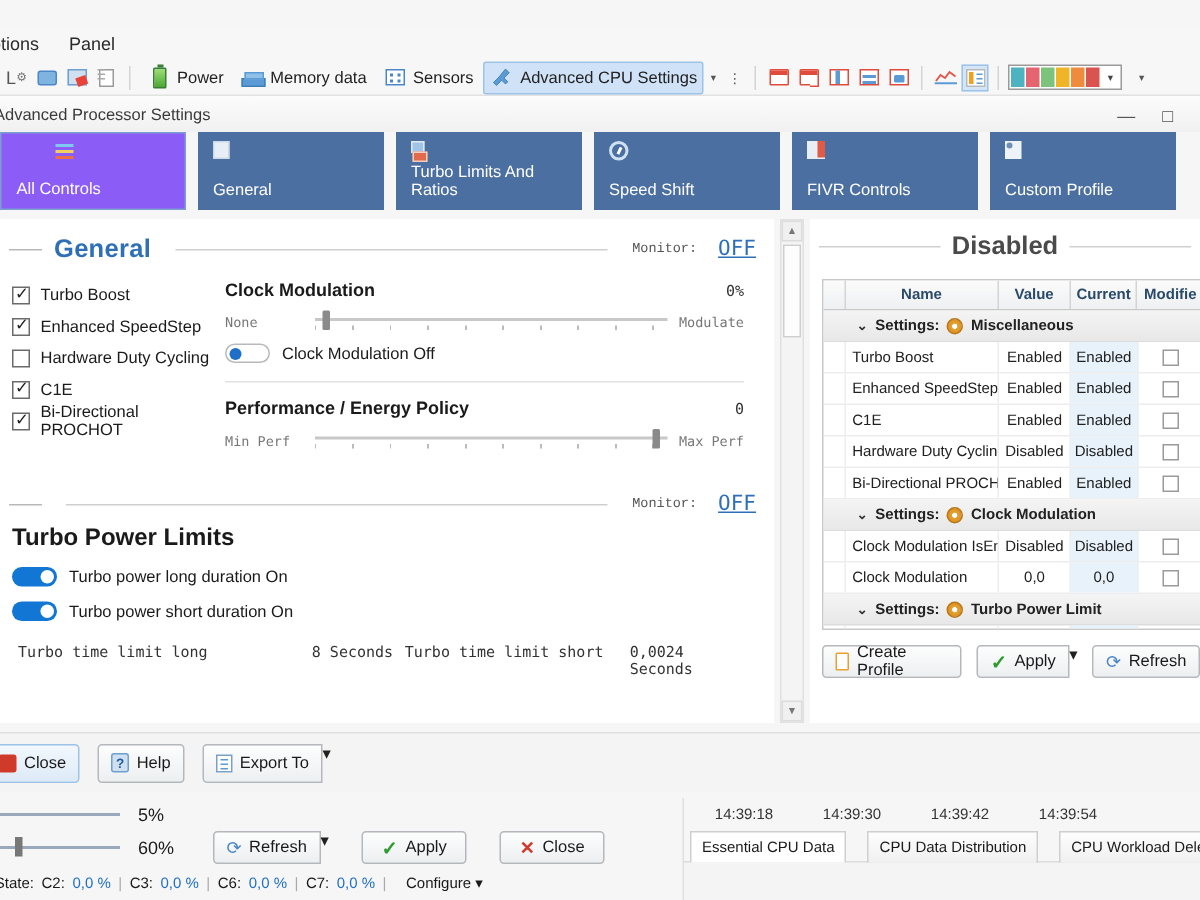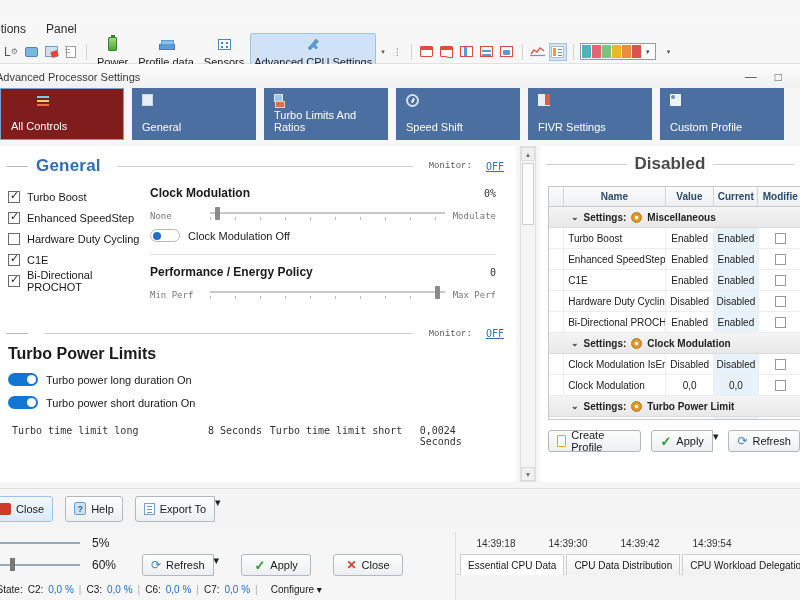--- a/index.html
+++ b/index.html
@@ -22,21 +22,21 @@
   .menubar .mi:first-child { margin-left: -16px; }
 
   
   .toolbar {
     position: absolute; left: 0; top: 40px; width: 800px; height: 24px;
     background: #f7f7f7; display: flex; align-items: center; gap: 2px;
     border-bottom: 1px solid #e2e2e2;
   }
   .tb-icon { width: 18px; height: 18px; display: flex; align-items: center; justify-content: center; position: relative; }
   .tb-sep { width: 1px; height: 16px; background: #d4d4d4; margin: 0 4px; }
-  .tb-btn { display: flex; align-items: center; gap: 3px; padding: 2px 4px; font-size: 11px; color: #222; border-radius: 2px; flex-direction: column; }
+  .tb-btn { display: flex; align-items: center; gap: 3px; padding: 2px 4px; font-size: 11px; color: #222; border-radius: 2px; }
   .tb-btn.active { background: #cfe2f7; border: 1px solid #9dc3e8; padding: 1px 3px; }
   .tb-caret { font-size: 7px; color: #555; padding: 0 3px; }
 
   .ico-sq { width: 13px; height: 11px; border: 1.6px solid #e14b3b; border-radius: 1px; position: relative; background: #fff; }
   .ico-sq::before { content:''; position:absolute; left:0; right:0; top:0; height:3px; background:#e14b3b; }
   .ico-sq.b2::after { content:''; position:absolute; right:-1px; bottom:-2px; width:5px; height:5px; background:#fff; border:1.6px solid #e14b3b; border-top:none; border-left:none;}
   .ico-col { width: 13px; height: 11px; border: 1.6px solid #e14b3b; background:#fff; position: relative;}
   .ico-col::after { content:''; position:absolute; left:3px; top:0; bottom:0; width:3px; background:#5b9bd5;}
   .ico-rows { width: 13px; height: 11px; border: 1.6px solid #e14b3b; background:#fff; position: relative;}
   .ico-rows::after { content:''; position:absolute; left:1px; right:1px; top:3px; height:2px; background:#5b9bd5; box-shadow:0 4px 0 #5b9bd5;}
@@ -75,21 +75,21 @@
 
   
   .tabstrip {
     position: absolute; left: 0; top: 88px; width: 800px; height: 54px;
     background: #f6f6f6; display:flex; gap:8px;
   }
   .tab {
     width: 124px; height: 52px; background: #4b6fa0; color:#ffffff;
     position: relative; padding: 6px 0 0 10px;
   }
-  .tab.active { background: #7f1d1d; border: 1px solid #7a9fd0; padding-left: 36px; }
+  .tab.active { background: #8b5cf6; border: 1px solid #7a9fd0; padding-left: 36px; }
   .tab .tlabel { position:absolute; left:10px; bottom:7px; font-size:11px; color:#fff; }
   .tab .ticon { width:16px; height:14px; position:relative; }
   .ti-bars::before{content:'';position:absolute;left:0;top:1px;width:12px;height:2px;background:#7ec8f0;box-shadow:0 4px 0 #f0d060, 0 8px 0 #e8714a;}
   .ti-doc { width:11px;height:12px;background:#e8eef6;border:1px solid #cdd9e8;}
   .ti-turbo::before{content:'';position:absolute;left:0;top:0;width:7px;height:6px;background:#9fc4e8;border:1px solid #dfe9f4;}
   .ti-turbo::after{content:'';position:absolute;left:1px;top:7px;width:8px;height:5px;background:#e06a4a;border:1px solid #f0cfc4;}
   .ti-speed{width:13px;height:13px;border-radius:50%;border:2px solid #cfe0f2;position:relative;}
   .ti-speed::after{content:'';position:absolute;left:4px;top:2px;width:2px;height:5px;background:#fff;transform:rotate(25deg);}
   .ti-fivr{width:12px;height:12px;background:#e8eef6;position:relative;}
   .ti-fivr::after{content:'';position:absolute;right:0;top:0;width:5px;height:11px;background:#e05a44;}
@@ -99,21 +99,21 @@
   
   .leftpane {
     position:absolute; left:0; top:146px; width:516px; height:336px;
     background:#ffffff; overflow:hidden;
   }
   .sechead { display:flex; align-items:center; gap:8px; padding: 10px 12px 0 6px; }
   .sechead .dash { width:22px; height:1px; background:#b9b9b9; }
   .sechead h2 { font-size:17px; color:#2f6fb8; font-weight:bold; letter-spacing:.2px; }
   .sechead .line { flex:1; height:1px; background:#cfcfcf; margin:0 8px; }
   .sechead .mon { font-family:Liberation Mono, monospace; font-size:9px; color:#555; }
-  .sechead .monv { font-family:"DejaVu Sans Mono", monospace; font-size:10px; color:#2f6fb8; text-decoration:underline; margin-left:6px;}
+  .sechead .monv { font-family:"DejaVu Sans Mono", monospace; font-size:14px; color:#2f6fb8; text-decoration:underline; margin-left:6px;}
 
   .genrow { display:flex; padding: 10px 0 0 0; }
   .checks { width: 150px; padding-left: 8px; }
   .ckline { display:flex; align-items:center; gap:7px; height:21px; }
   .ck { width:12px; height:12px; border:1px solid #6b6b6b; background:#fff; position:relative; }
   .ck.on::after { content:'✓'; position:absolute; left:1px; top:-3px; font-size:11px; color:#222; }
   .cklabel { font-size:11px; color:#1a1a1a; }
 
   .sliders { flex:1; padding-right: 20px; }
   .slbl { display:flex; align-items:baseline; }
@@ -198,21 +198,21 @@
   .bspct { font-family:"Liberation Sans",sans-serif; font-size:12px; color:#1a1a1a; margin-left:12px; width:36px;}
   .bbtns { display:flex; gap:22px; align-items:center; margin-left:14px; }
 
   .cstate { position:absolute; left:0; top:578px; width:460px; height:22px; display:flex; align-items:center; font-size:10px; color:#1a1a1a; gap:5px; }
   .cstate .lbl { margin-left:-14px; font-weight:normal; }
   .cstate .val { color:#1f6fc8; }
   .cstate .sep { color:#aaa; }
 
   .timerow { position:absolute; left:460px; top:534px; width:340px; height:18px; display:flex; align-items:center; }
   .timerow span { font-size:10px; color:#333; width:72px; text-align:center; }
-  .bottabs { position:absolute; left:460px; top:554px; width:340px; height:22px; display:flex; gap:2px; }
+  .bottabs { position:absolute; left:460px; top:554px; width:340px; height:22px; display:flex; gap:14px; }
   .bottab { height:21px; display:flex; align-items:center; padding:0 7px; font-size:10px;
             background:linear-gradient(#fdfdfd,#f0f0f0); border:1px solid #cfcfcf; border-bottom:none; color:#1a1a1a; white-space:nowrap;}
   .bottab.active { background:#fff; }
   .botline { position:absolute; left:455px; top:532px; width:1px; height:68px; background:#e0e0e0;}
   .botfill { position:absolute; left:456px; top:574px; width:344px; height:26px; background:#f4f4f4; border-top:1px solid #dcdcdc;}
 </style>
 </head>
 <body>
 
 <div id="app">
@@ -240,21 +240,21 @@
     <div class="tb-btn">
       <span class="tb-icon">
           <span class="ico-battery"></span>
         </span>
       <span>Power</span>
     </div>
     <div class="tb-btn">
       <span class="tb-icon">
           <span class="ico-mem"></span>
         </span>
-      <span>Profile data</span>
+      <span>Memory data</span>
     </div>
     <div class="tb-btn">
       <span class="tb-icon">
           <span class="ico-sensor"></span>
         </span>
       <span>Sensors</span>
     </div>
     <div class="tb-btn active">
       <span class="tb-icon">
         <svg width="13" height="13" viewBox="0 0 13 13">
@@ -330,21 +330,21 @@
     <div class="tab">
       <div class="ticon">
           <div class="ti-speed"></div>
         </div>
       <div class="tlabel">Speed Shift</div>
     </div>
     <div class="tab">
       <div class="ticon">
           <div class="ti-fivr"></div>
         </div>
-      <div class="tlabel">FIVR Settings</div>
+      <div class="tlabel">FIVR Controls</div>
     </div>
     <div class="tab">
       <div class="ticon">
           <div class="ti-prof"></div>
         </div>
       <div class="tlabel">Custom Profile</div>
     </div>
   </div>
 
   <div class="leftpane">

